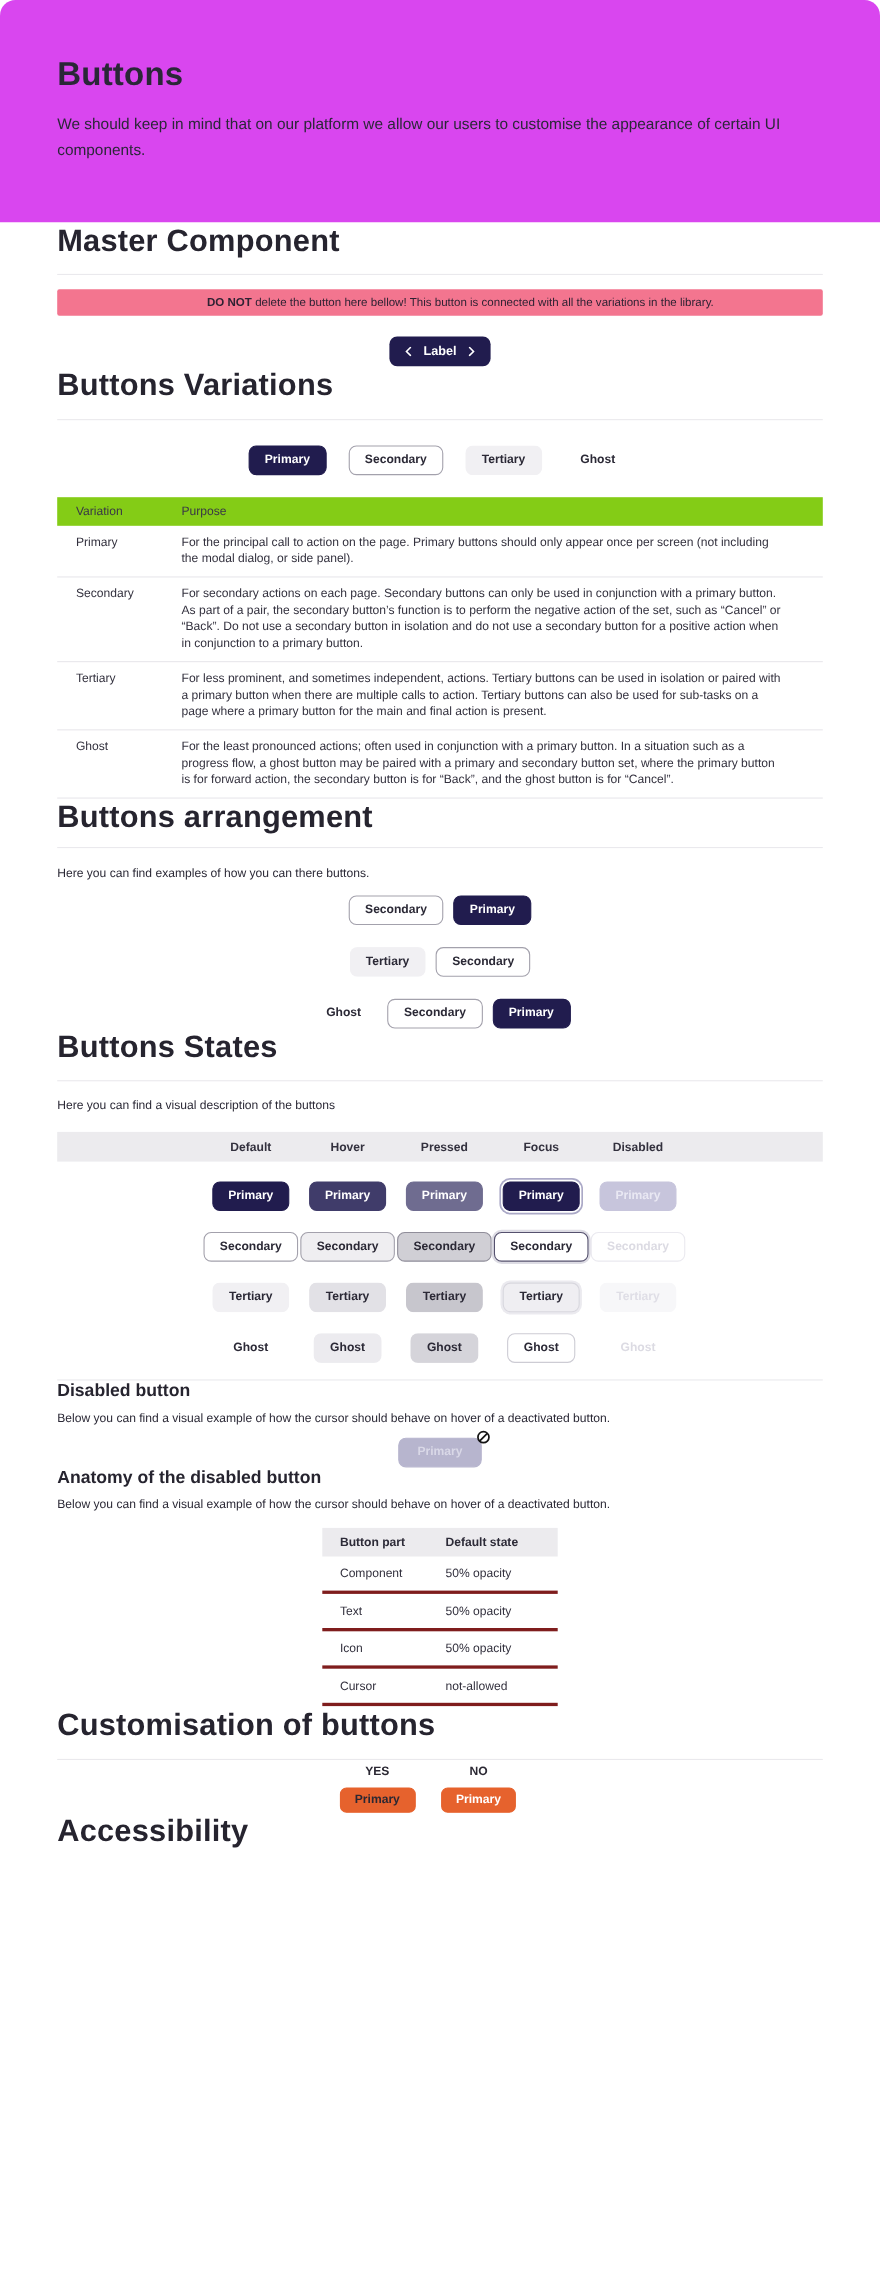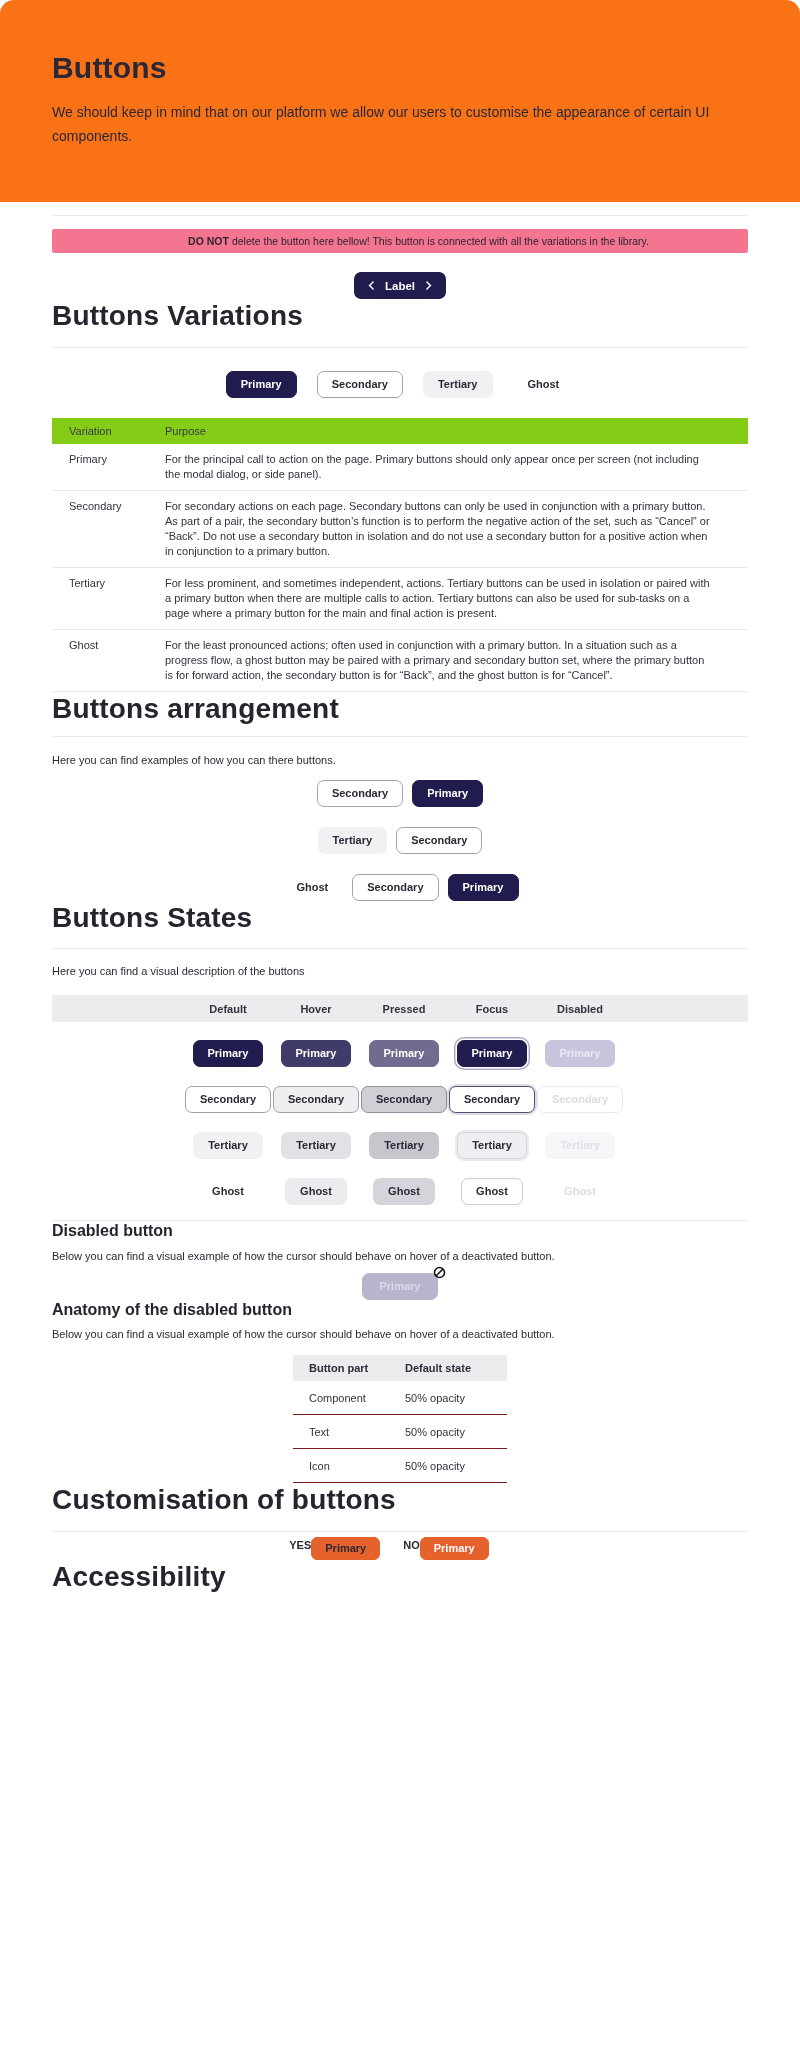--- a/index.html
+++ b/index.html
@@ -1,21 +1,21 @@
 <!DOCTYPE html>
 <html><head>
 <meta charset="utf-8">
 <style>
   * { box-sizing: border-box; }
   html,body { margin:0; padding:0; background:#ffffff; }
   body { font-family:"Liberation Sans", sans-serif; color:#2b2936; }
   .page { width:800px; height:2071px; overflow:hidden; background:#fff; position:relative; }
 
   
-  .hero { height:202px; background:#f97316; border-radius:14px 14px 0 0; padding:50px 52px 0; }
+  .hero { height:202px; background:#d946ef; border-radius:14px 14px 0 0; padding:50px 52px 0; }
   .hero h1 { margin:0; font-size:30px; line-height:36px; font-weight:bold; color:#2a2737; letter-spacing:.2px; }
   .hero p { margin:14px 0 0; font-size:14px; line-height:24px; color:#2a2737; max-width:710px; }
 
   
   h2.sec { margin:0 52px; font-size:28px; line-height:34px; font-weight:bold; color:#26242f; letter-spacing:.2px; }
   h3.sub { margin:0 52px; font-size:16px; line-height:20px; font-weight:bold; color:#26242f; }
   .divider { border:0; border-top:1px solid #eae9ed; margin:0 52px; }
   .desc { margin:0 52px; font-size:11px; line-height:16px; color:#2b2936; }
 
   
@@ -90,46 +90,47 @@
   .demo-row { margin-top:9px; display:flex; justify-content:center; }
   .btn-disabled-demo { position:relative; background:#b7b5ce; border-color:#b7b5ce; color:#d9d8e7; padding:6px 17px; }
   .cursor-icon { position:absolute; top:-8px; right:-9px; width:13px; height:13px; }
 
   
   .h-anatomy { margin-top:22px; }
   .desc-anatomy { margin-top:6px; }
   .atable { width:214px; margin:13px auto 0; font-size:11px; color:#33313e; }
   .ahead { background:#ecebee; height:26px; display:flex; align-items:center; font-weight:bold; color:#2d2b38; }
   .acol1 { width:112px; padding-left:16px; flex-shrink:0; }
-  .arow { height:34px; display:flex; align-items:center; border-bottom:1px solid #7f1d1d; }
+  .arow { height:34px; display:flex; align-items:center; border-bottom:3px solid #7f1d1d; }
 
   
   .h-custom { margin-top:51px; }
   .div-custom { margin-top:14px; }
   .desc-custom { margin-top:13px; line-height:20px; max-width:700px; }
   .yesno { margin-top:5px; display:flex; justify-content:center; gap:23px; position:relative; left:-11px; }
-  .yn-col { display:flex; flex-direction:row; align-items:center; }
+  .yn-col { display:flex; flex-direction:column; align-items:center; }
   .yn-label { font-size:11px; font-weight:bold; color:#2b2833; margin-bottom:8px; }
   .btn-orange { background:#e6622d; border-color:#e6622d; border-radius:6px; padding:5px 13px; height:23px; }
   .btn-orange.yes { color:#2b2833; }
   .btn-orange.no  { color:#ffffff; }
 
   
   .h-access { margin-top:56px; }
 </style>
 </head>
 <body>
 
 <div class="page">
 
   <header class="hero">
     <h1>Buttons</h1>
     <p>We should keep in mind that on our platform we allow our users to customise the appearance of certain UI components.</p>
   </header>
 
+  <h2 class="sec h-master">Master Component</h2>
   <hr class="divider div-master">
   <div class="warning">
     <b>DO NOT</b>
     <span>delete the button here bellow! This button is connected with all the variations in the library.</span>
   </div>
   <div class="master-row">
     <span class="btn-master">
       <svg class="chev" width="9" height="9" viewBox="0 0 10 10">
           <path d="M6.8 1 L2.8 5 L6.8 9" stroke="#fff" stroke-width="1.6" fill="none" stroke-linecap="round"></path>
         </svg>
@@ -258,20 +259,24 @@
       <span>50% opacity</span>
     </div>
     <div class="arow">
       <span class="acol1">Text</span>
       <span>50% opacity</span>
     </div>
     <div class="arow">
       <span class="acol1">Icon</span>
       <span>50% opacity</span>
     </div>
+    <div class="arow">
+      <span class="acol1">Cursor</span>
+      <span>not-allowed</span>
+    </div>
   </div>
 
   <h2 class="sec h-custom">Customisation of buttons</h2>
   <hr class="divider div-custom">
   <div class="yesno">
     <div class="yn-col">
       <span class="yn-label">YES</span>
       <span class="btn btn-orange yes">Primary</span>
     </div>
     <div class="yn-col">

